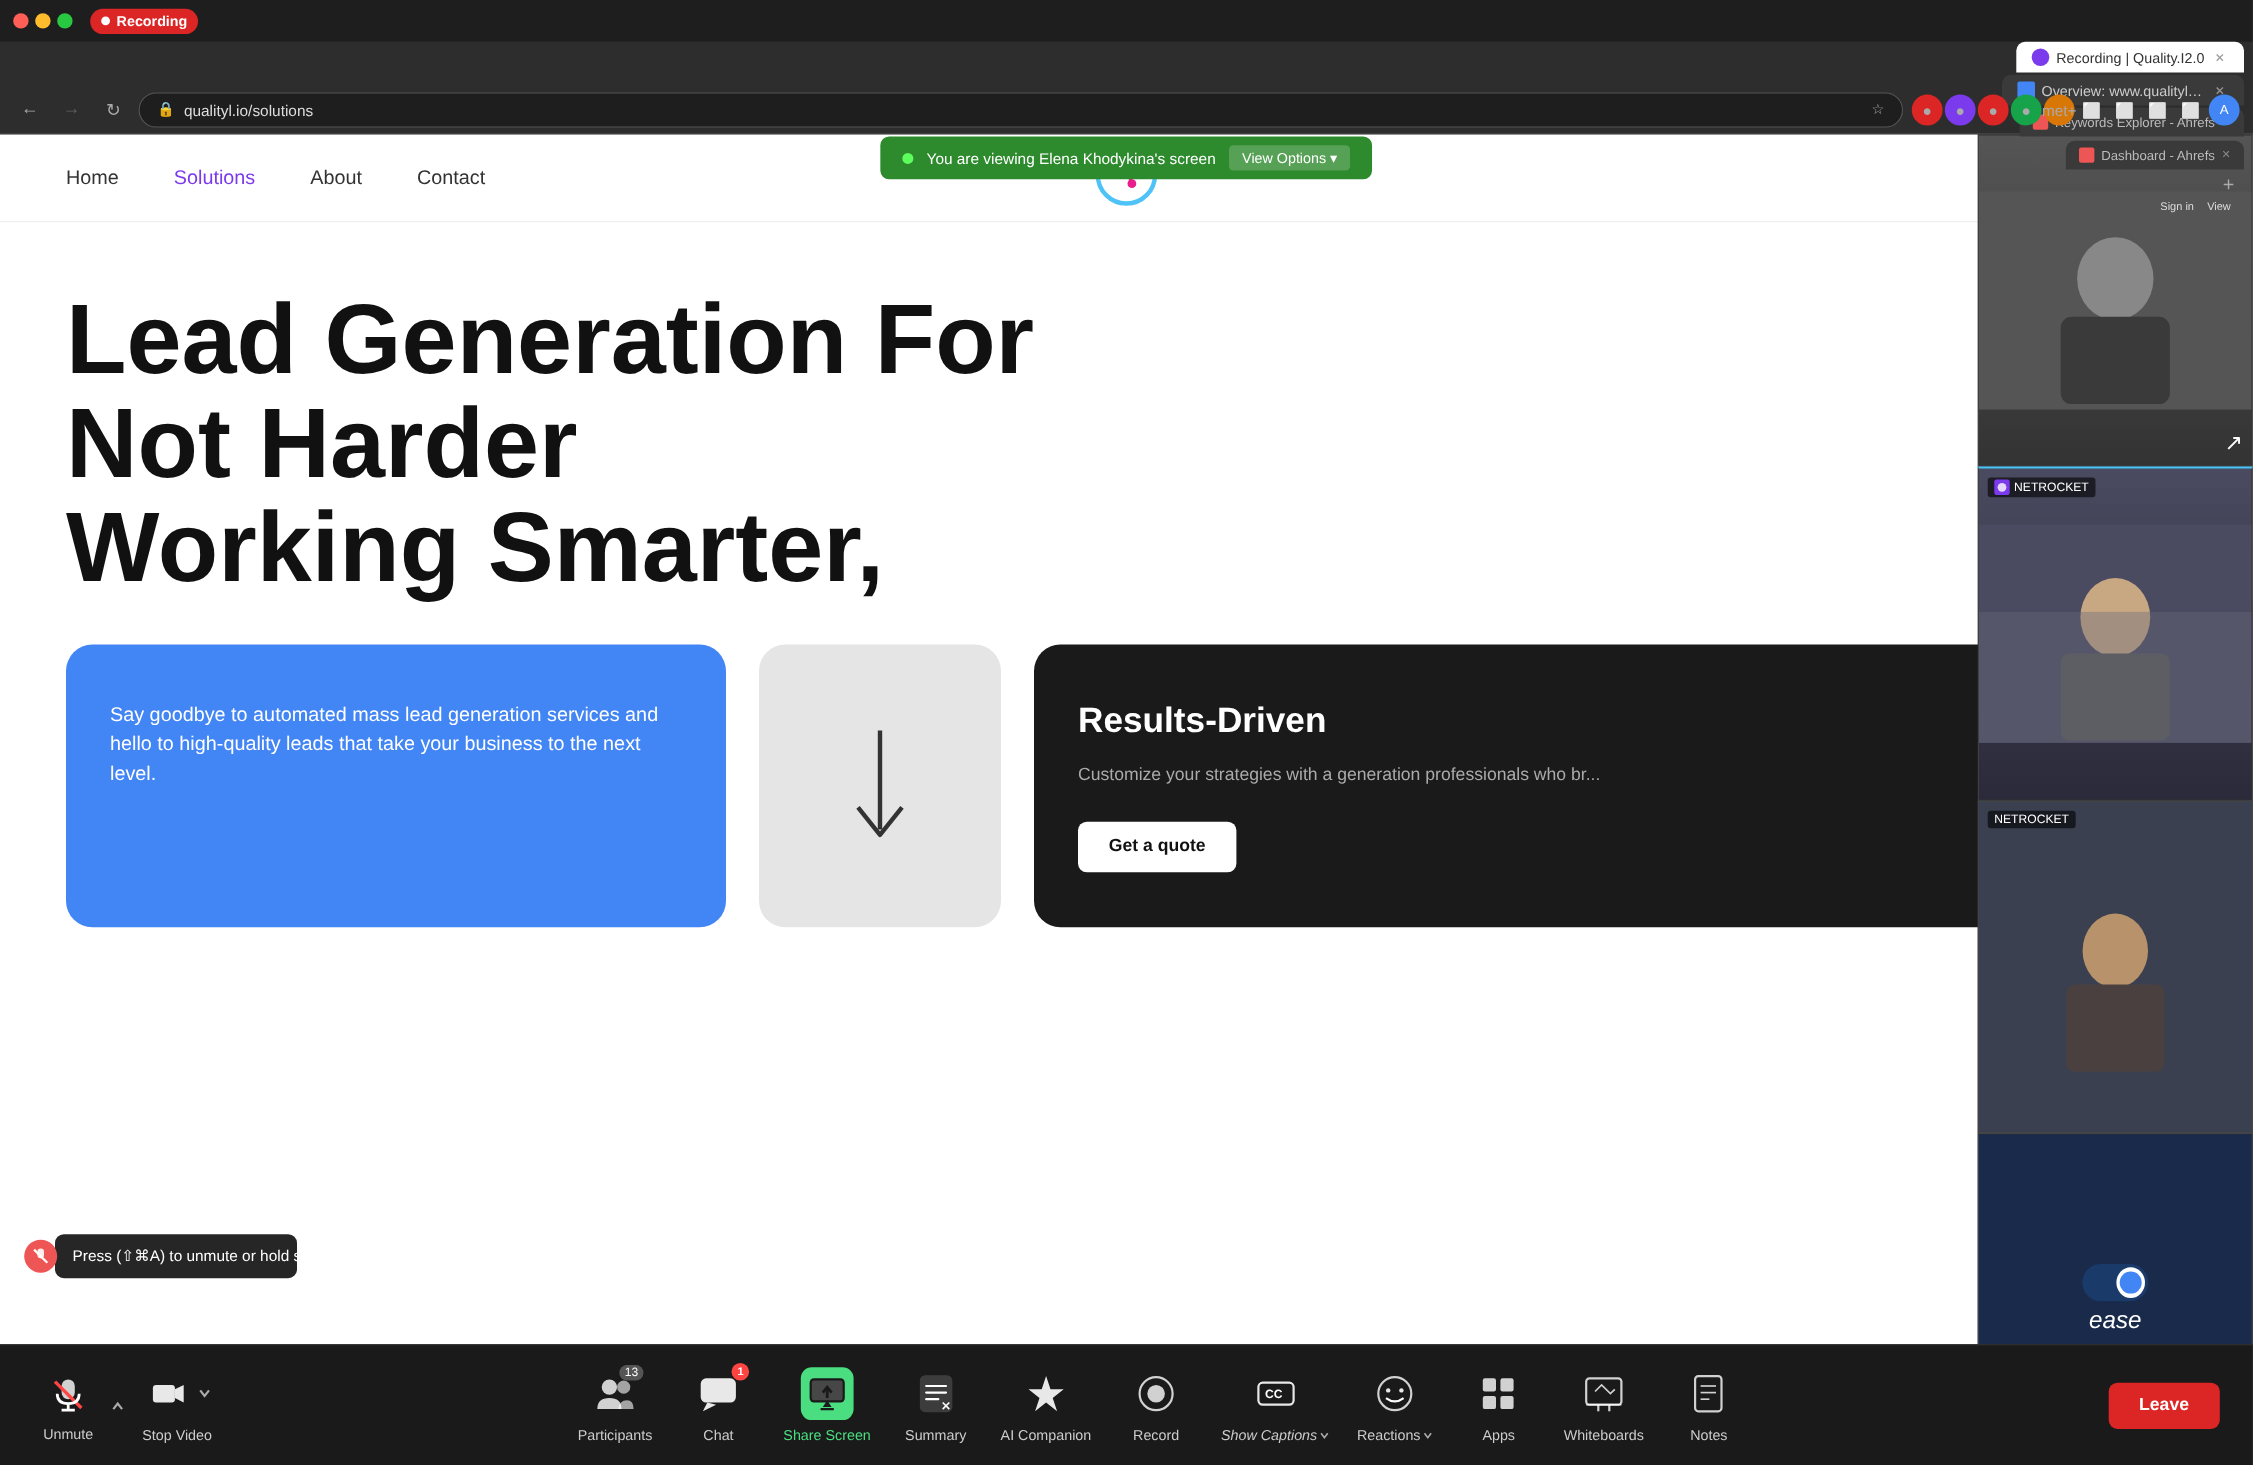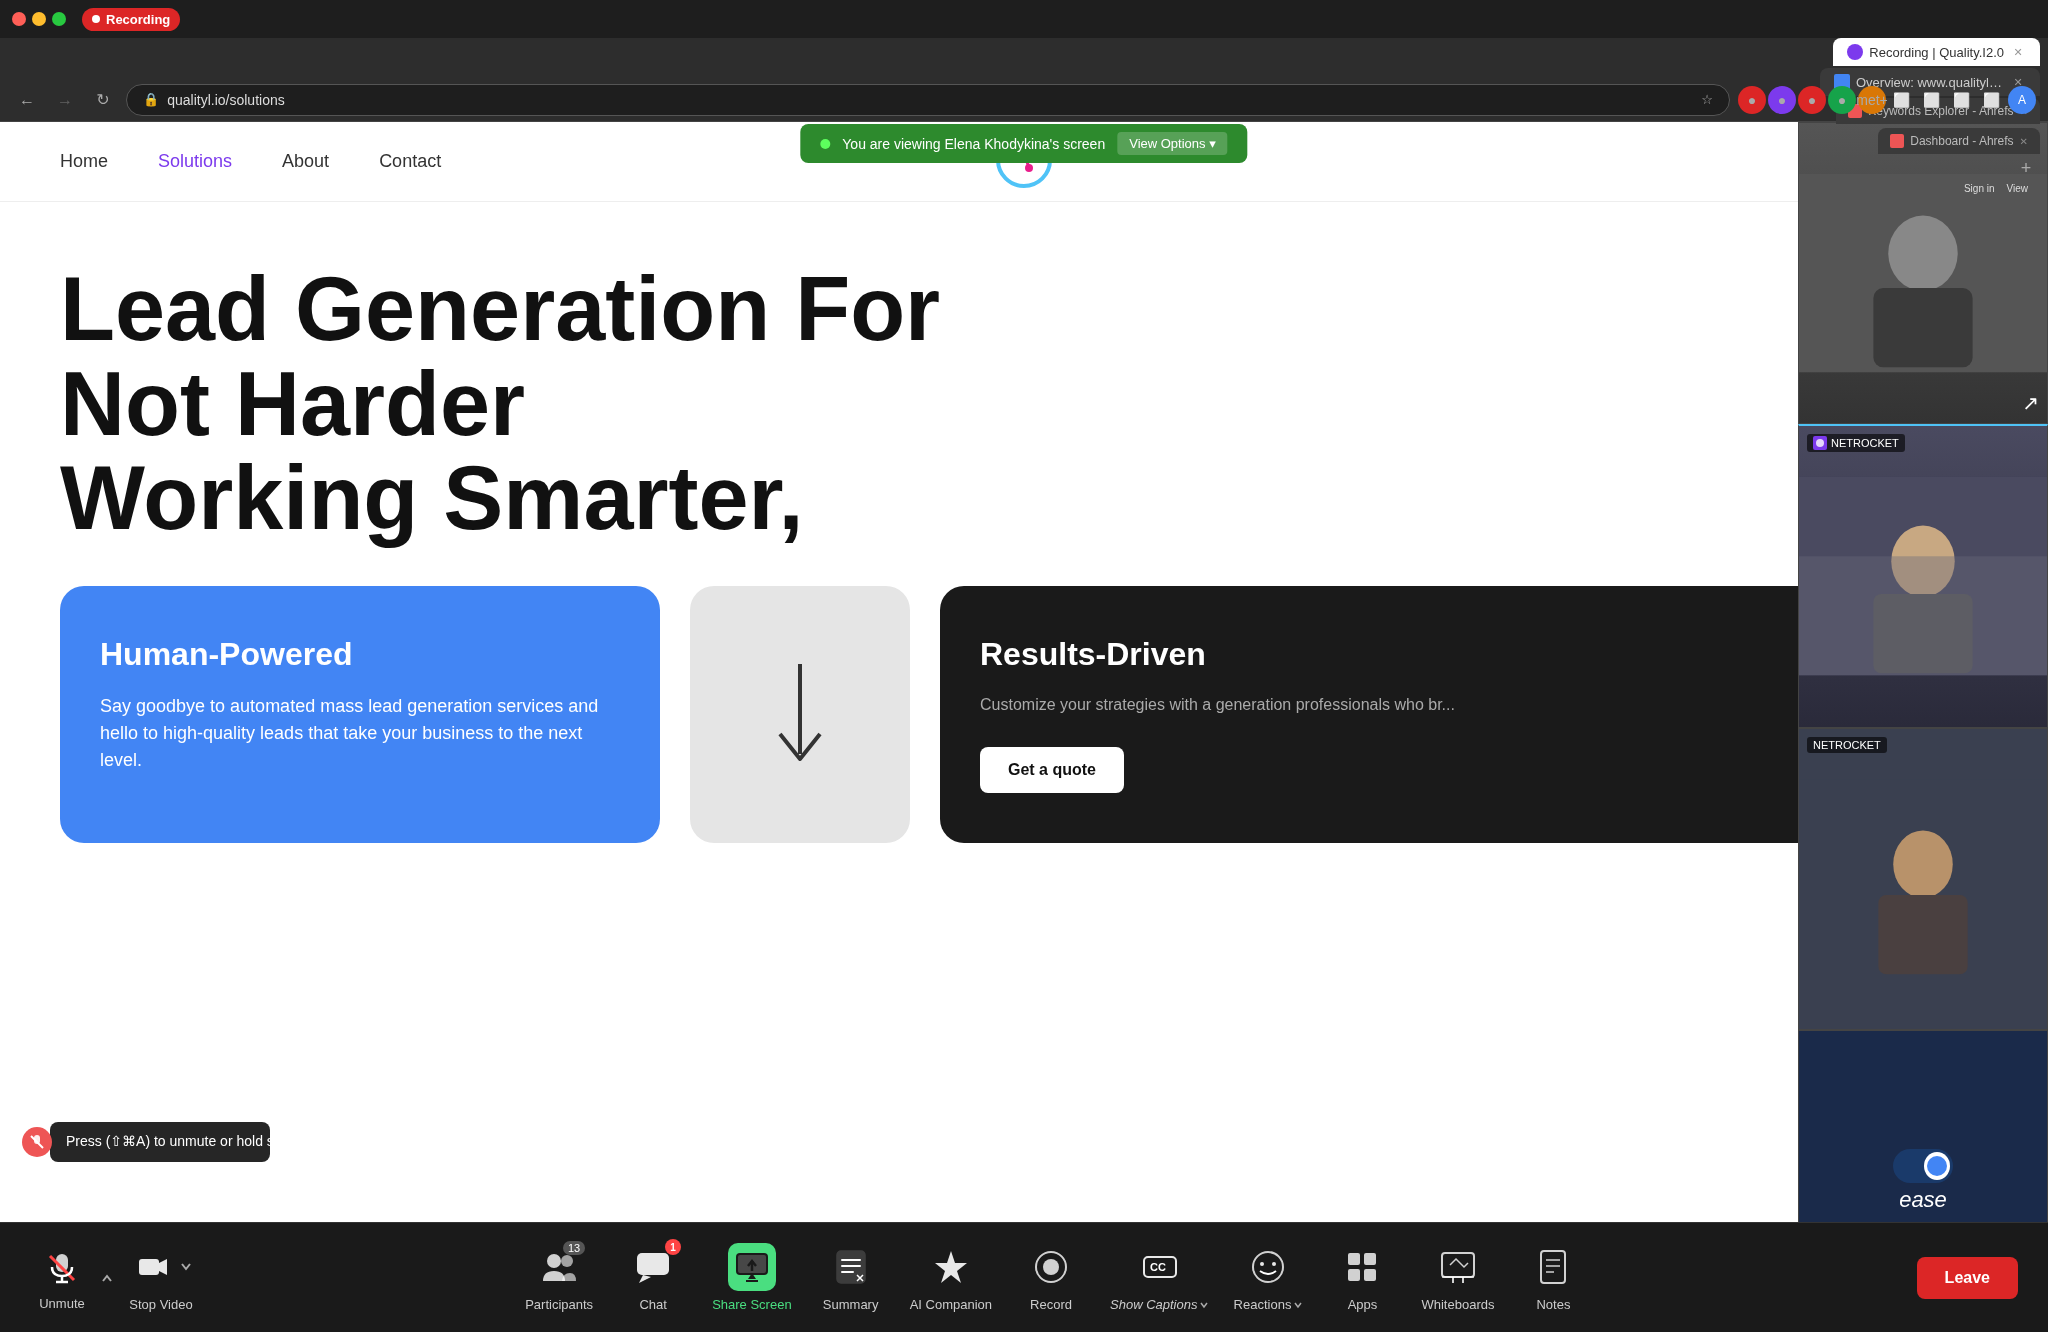--- a/index.html
+++ b/index.html
@@ -215,21 +215,20 @@
   <div class="site-hero">
     <div class="site-hero-title">
       <div>Lead Generation For</div>
       <div>Not Harder</div>
       <div>Working Smarter,</div>
     </div>
   </div>
 
   <div class="feature-cards">
     <div class="card-blue">
-      <div class="card-title">Human-Powered</div>
       <div class="card-text">Say goodbye to automated mass lead generation services and hello to high-quality leads that take your business to the next level.</div>
     </div>
     <div class="card-arrow">
       <svg width="80" height="120" viewBox="0 0 80 120">
         <line x1="40" y1="10" x2="40" y2="100" stroke="#333" stroke-width="4"></line>
         <path d="M20 80 L40 105 L60 80" fill="none" stroke="#333" stroke-width="4" stroke-linejoin="round"></path>
       </svg>
     </div>
     <div class="card-dark">
       <div class="card-title">Results-Driven</div>

